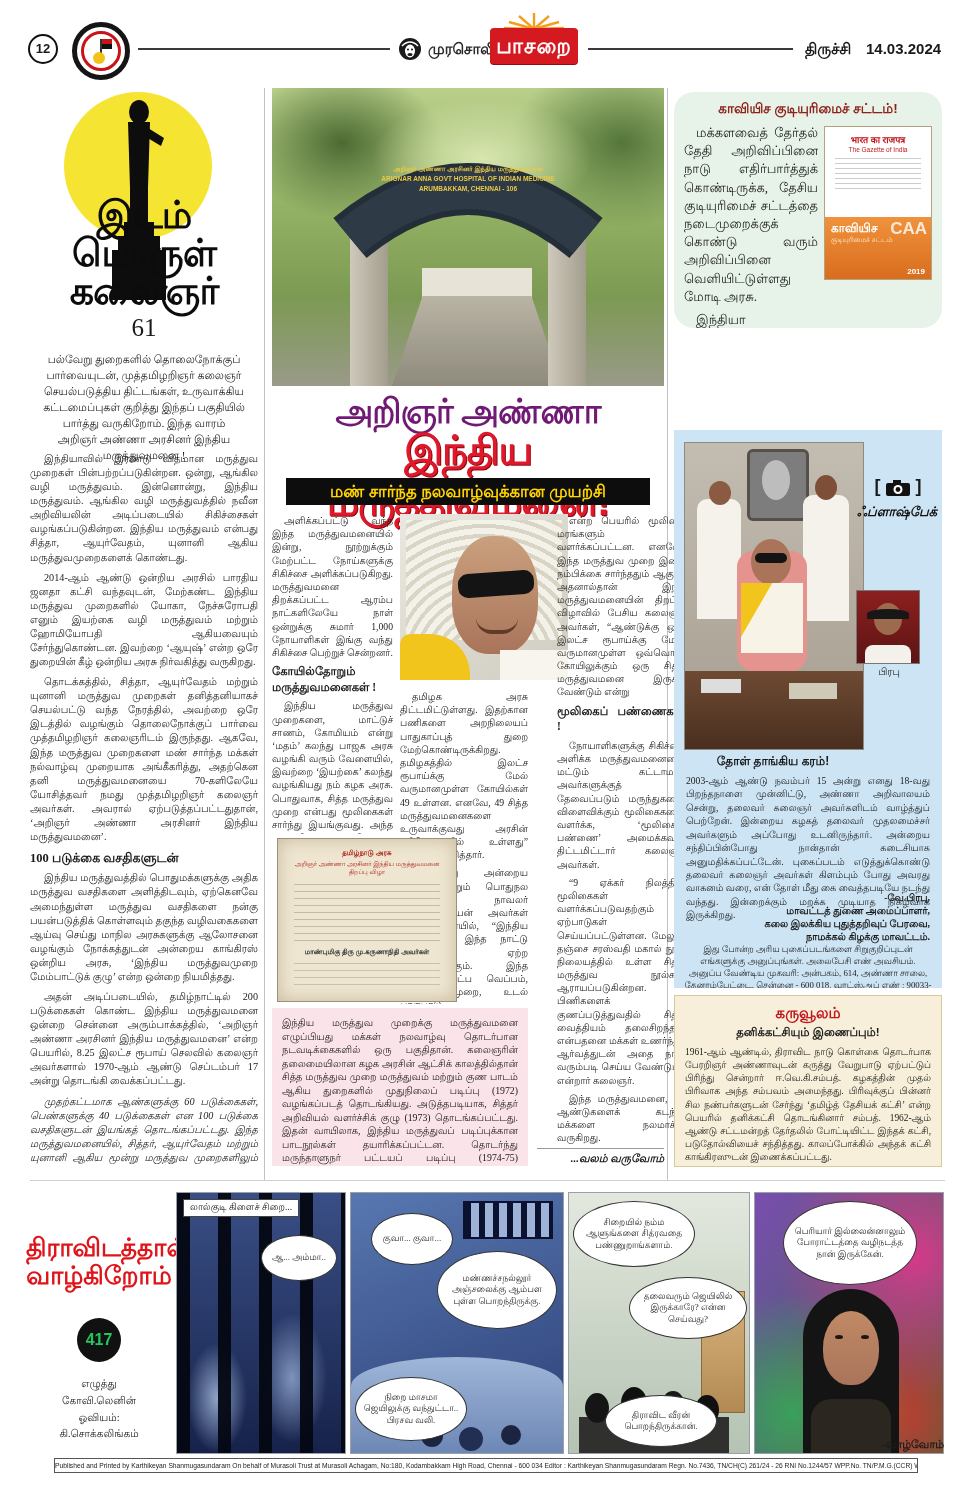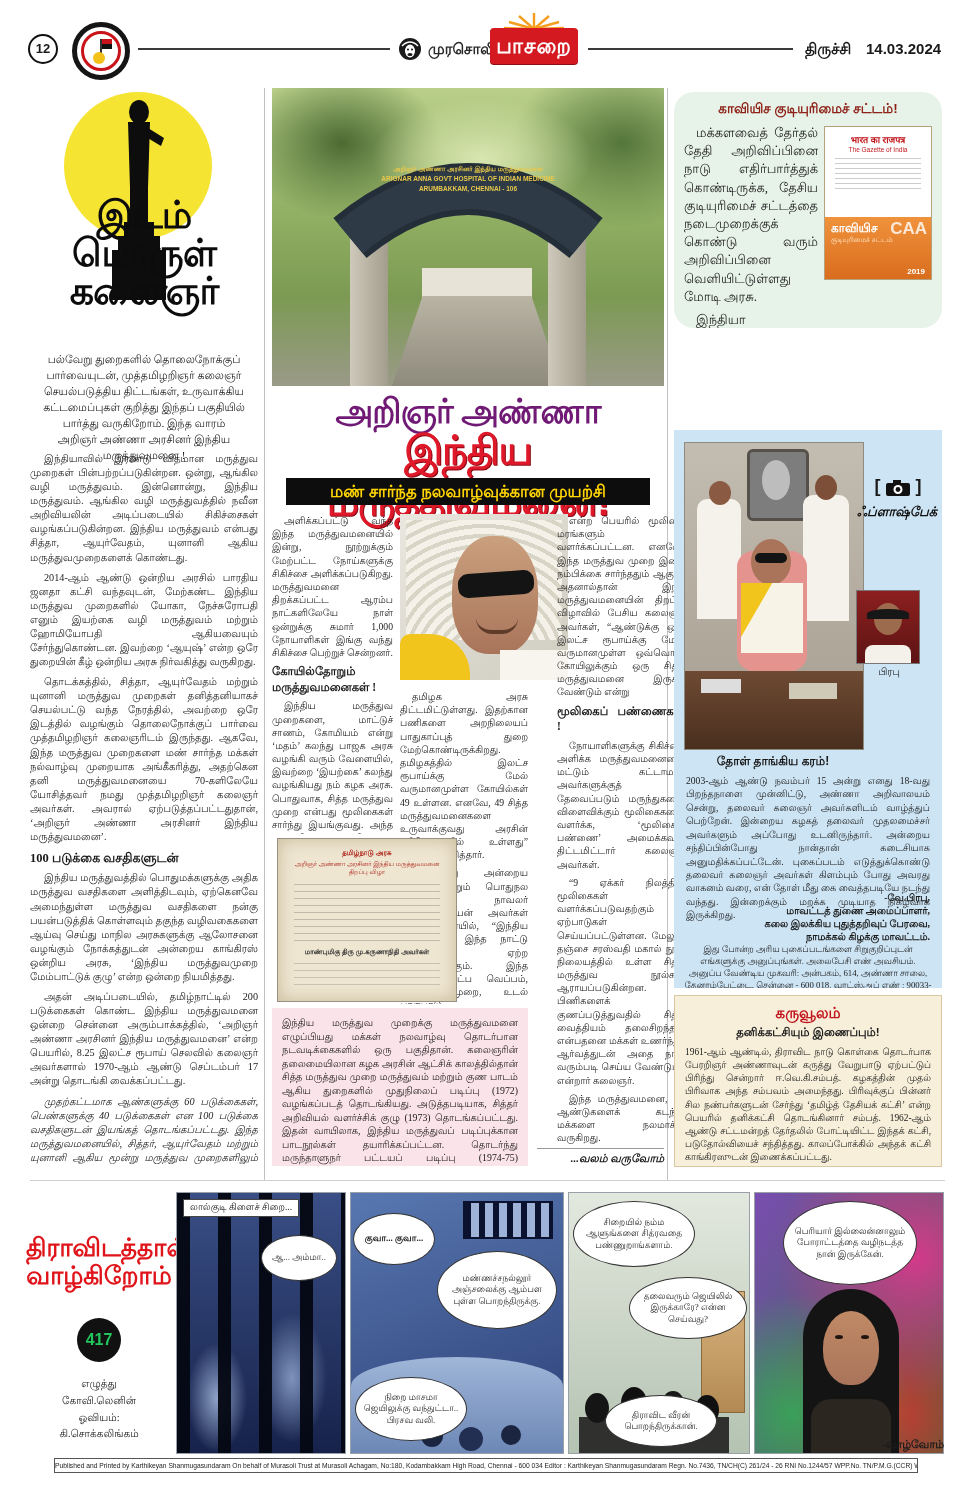--- a/index.html
+++ b/index.html
@@ -104,20 +104,21 @@
         <rect x="16" y="140" width="42" height="14"></rect>
         <rect x="10" y="154" width="54" height="50"></rect>
       </g>
     </svg>
   </div>
   <div class="abs ctr" style="left:30px;top:196px;width:228px;">
     <div class="series-title">இடம்</div>
     <div class="series-title">பொருள்</div>
     <div class="series-title">கலைஞர்</div>
   </div>
+  <div class="abs ctr serif" style="left:30px;top:314px;width:228px;font-size:25px;">61</div>
   <div class="abs ctr serif" style="left:42px;top:352px;width:204px;font-size:11px;line-height:1.45;">பல்வேறு துறைகளில் தொலைநோக்குப் பார்வையுடன், முத்தமிழறிஞர் கலைஞர் செயல்படுத்திய திட்டங்கள், உருவாக்கிய கட்டமைப்புகள் குறித்து இந்தப் பகுதியில் பார்த்து வருகிறோம். இந்த வாரம் அறிஞர் அண்ணா அரசினர் இந்திய மருத்துவமனை !</div>
 
   <div class="abs bodytxt just" style="left:30px;top:452px;width:228px;height:712px;overflow:hidden;">
     <p>இந்தியாவில் இரண்டு விதமான மருத்துவ முறைகள் பின்பற்றப்படுகின்றன. ஒன்று, ஆங்கில வழி மருத்துவம். இன்னொன்று, இந்திய மருத்துவம். ஆங்கில வழி மருத்துவத்தில் நவீன அறிவியலின் அடிப்படையில் சிகிச்சைகள் வழங்கப்படுகின்றன. இந்திய மருத்துவம் என்பது சித்தா, ஆயுர்வேதம், யுனானி ஆகிய மருத்துவமுறைகளைக் கொண்டது.</p>
     <p>2014-ஆம் ஆண்டு ஒன்றிய அரசில் பாரதிய ஜனதா கட்சி வந்தவுடன், மேற்கண்ட இந்திய மருத்துவ முறைகளில் யோகா, நேச்சுரோபதி எனும் இயற்கை வழி மருத்துவம் மற்றும் ஹோமியோபதி ஆகியவையும் சேர்ந்துகொண்டன. இவற்றை ‘ஆயுஷ்’ என்ற ஒரே துறையின் கீழ் ஒன்றிய அரசு நிர்வகித்து வருகிறது.</p>
     <p>தொடக்கத்தில், சித்தா, ஆயுர்வேதம் மற்றும் யுனானி மருத்துவ முறைகள் தனித்தனியாகச் செயல்பட்டு வந்த நேரத்தில், அவற்றை ஒரே இடத்தில் வழங்கும் தொலைநோக்குப் பார்வை முத்தமிழறிஞர் கலைஞரிடம் இருந்தது. ஆகவே, இந்த மருத்துவ முறைகளை மண் சார்ந்த மக்கள் நல்வாழ்வு முறையாக அங்கீகரித்து, அதற்கென தனி மருத்துவமனையை 70-களிலேயே யோசித்தவர் நமது முத்தமிழறிஞர் கலைஞர் அவர்கள். அவரால் ஏற்படுத்தப்பட்டதுதான், ‘அறிஞர் அண்ணா அரசினர் இந்திய மருத்துவமனை’.</p>
     <h3>100 படுக்கை வசதிகளுடன்</h3>
     <p>இந்திய மருத்துவத்தில் பொதுமக்களுக்கு அதிக மருத்துவ வசதிகளை அளித்திடவும், ஏற்கெனவே அமைந்துள்ள மருத்துவ வசதிகளை நன்கு பயன்படுத்திக் கொள்ளவும் தகுந்த வழிவகைகளை ஆய்வு செய்து மாநில அரசுகளுக்கு ஆலோசனை வழங்கும் நோக்கத்துடன் அன்றைய காங்கிரஸ் ஒன்றிய அரசு, ‘இந்திய மருத்துவமுறை மேம்பாட்டுக் குழு’ என்ற ஒன்றை நியமித்தது.</p>
     <p>அதன் அடிப்படையில், தமிழ்நாட்டில் 200 படுக்கைகள் கொண்ட இந்திய மருத்துவமனை ஒன்றை சென்னை அரும்பாக்கத்தில், ‘அறிஞர் அண்ணா அரசினர் இந்திய மருத்துவமனை’ என்ற பெயரில், 8.25 இலட்ச ரூபாய் செலவில் கலைஞர் அவர்களால் 1970-ஆம் ஆண்டு செப்டம்பர் 17 அன்று தொடங்கி வைக்கப்பட்டது.</p>
     <p style="font-style:italic;">முதற்கட்டமாக ஆண்களுக்கு 60 படுக்கைகள், பெண்களுக்கு 40 படுக்கைகள் என 100 படுக்கை வசதிகளுடன் இயங்கத் தொடங்கப்பட்டது. இந்த மருத்துவமனையில், சித்தர், ஆயுர்வேதம் மற்றும் யுனானி ஆகிய மூன்று மருத்துவ முறைகளிலும் நோயாளிகளுக்குச் சிகிச்சை வழங்கப்பட்டது. 73 வகையான நோய்களுக்கு சிகிச்சை</p>
@@ -290,21 +291,21 @@
     <div class="capbox" style="left:6px;top:6px;">லால்குடி கிளைச் சிறை...</div>
     <div class="bubble" style="right:8px;top:42px;width:76px;height:46px;">ஆ... அம்மா..</div>
   </div>
 
   <div class="panel" style="left:350px;width:214px;background:linear-gradient(160deg,#5877b0,#2c3f77);">
     <div class="abs" style="right:10px;top:8px;width:86px;height:34px;background:repeating-linear-gradient(90deg,#0b1230 0 6px,#9fb3d8 6px 14px);border:2px solid #0b1230;"></div>
     <div class="abs" style="left:0;bottom:0;width:100%;height:96px;background:linear-gradient(#9fb6d8,#6d87b6);border-radius:50% 50% 0 0/30% 30% 0 0;"></div>
     <div class="abs" style="left:70px;bottom:6px;width:22px;height:22px;border-radius:50%;background:#1b2540;"></div>
     <div class="abs" style="left:108px;bottom:2px;width:24px;height:24px;border-radius:50%;background:#232f52;"></div>
     <div class="abs" style="left:150px;bottom:8px;width:20px;height:20px;border-radius:50%;background:#1b2540;"></div>
-    <div class="bubble" style="left:2px;top:20px;width:82px;height:52px;font-weight:bold;">குவா... குவா...</div>
+    <div class="bubble" style="left:20px;top:20px;width:82px;height:52px;">குவா... குவா...</div>
     <div class="bubble" style="right:6px;top:58px;width:120px;height:78px;">மண்ணச்சநல்லூர் அஞ்சலைக்கு ஆம்பள புள்ள பொறந்திருக்கு.</div>
     <div class="bubble" style="left:4px;bottom:12px;width:112px;height:64px;">நிறை மாசமா ஜெயிலுக்கு வந்துட்டா.. பிரசவ வலி.</div>
   </div>
 
   <div class="panel" style="left:568px;width:182px;background:linear-gradient(#e3e8de,#b4c3b2);">
     <div class="abs" style="right:4px;bottom:40px;width:42px;height:120px;background:linear-gradient(#d7b27c,#b38a54);border:1px solid #8a6a3c;"></div>
     <div class="abs" style="left:10px;bottom:0;width:150px;height:36px;background:#30302e;"></div>
     <div class="abs" style="left:16px;bottom:30px;width:24px;height:30px;border-radius:50%;background:#151515;"></div>
     <div class="abs" style="left:52px;bottom:34px;width:26px;height:32px;border-radius:50%;background:#101010;"></div>
     <div class="abs" style="left:92px;bottom:32px;width:24px;height:30px;border-radius:50%;background:#181818;"></div>

